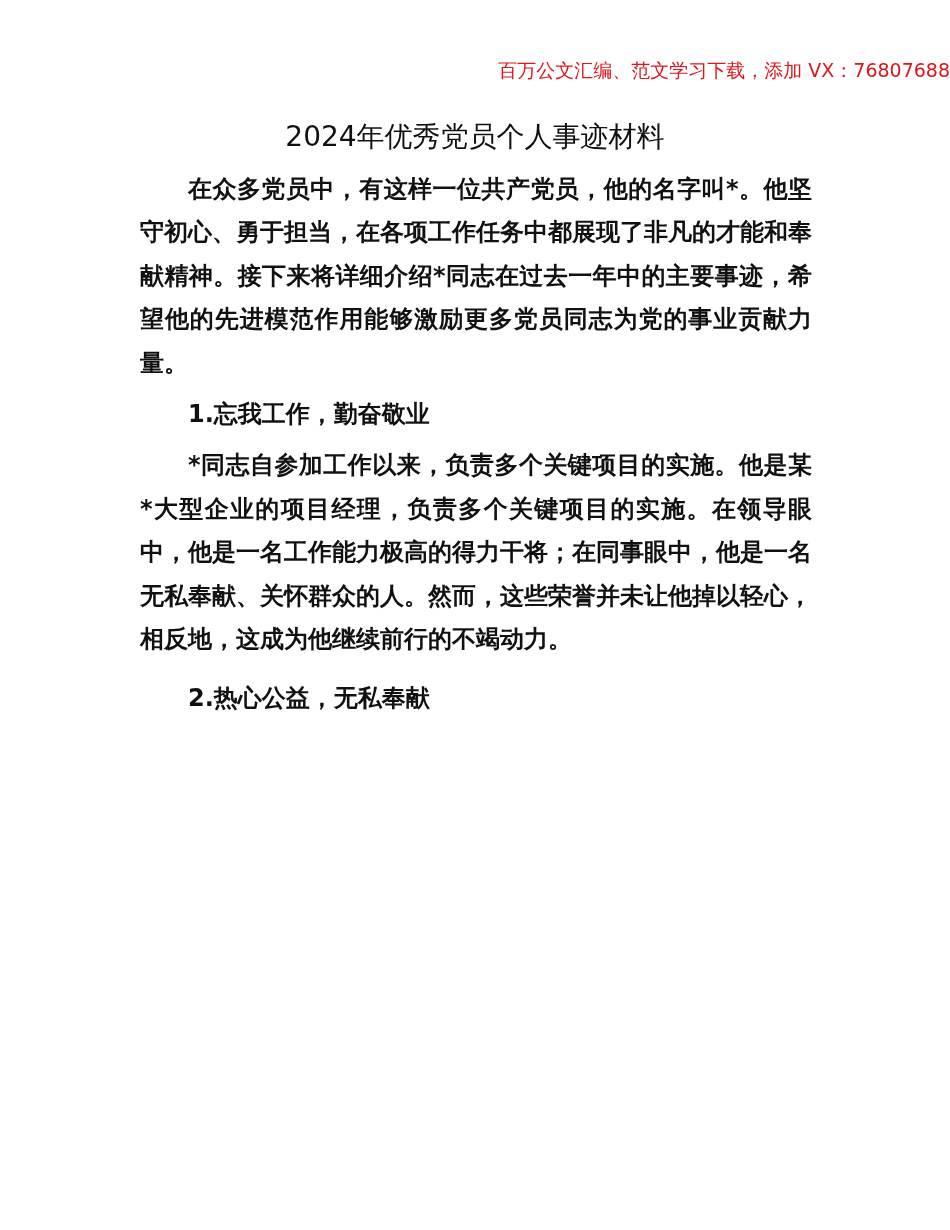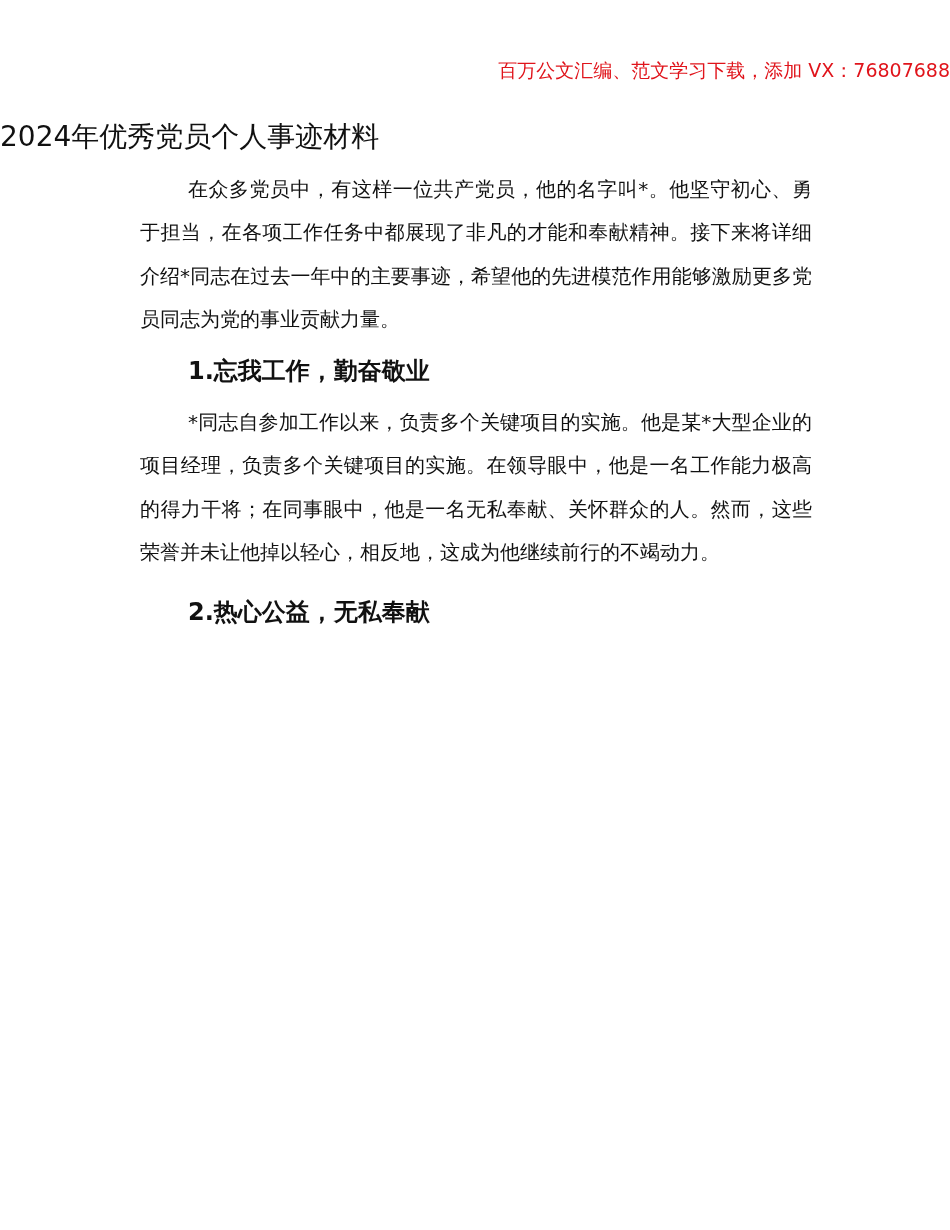--- a/index.html
+++ b/index.html
@@ -24,39 +24,40 @@
       font-size: 19px;
       line-height: 28px;
       color: #e0141b;
       letter-spacing: 0px;
     }
     .doc-title {
       position: absolute;
       top: 117px;
       left: 0;
       width: 950px;
-      text-align: left;
+      text-align: center;
       font-size: 28px;
       line-height: 40px;
       color: #111111;
     }
     .content {
       position: absolute;
       top: 168px;
       left: 140px;
       width: 672px;
     }
     .para {
       margin: 0;
-      font-size: 20px;
+      font-size: 24px;
       line-height: 43.4px;
       text-indent: 48px;
       text-align: justify;
       text-align-last: left;
       letter-spacing: 0px;
+      font-weight: bold;
     }
     .heading {
       margin: 0;
       font-size: 24px;
       line-height: 43.4px;
       text-indent: 48px;
       font-weight: bold;
     }
     .gap {
       height: 8px;

